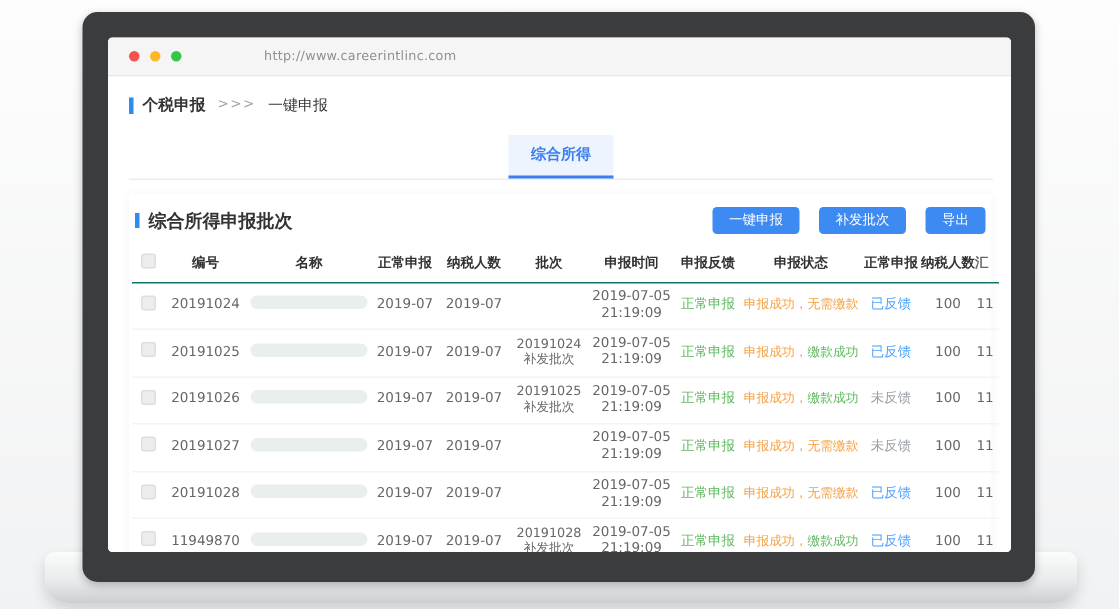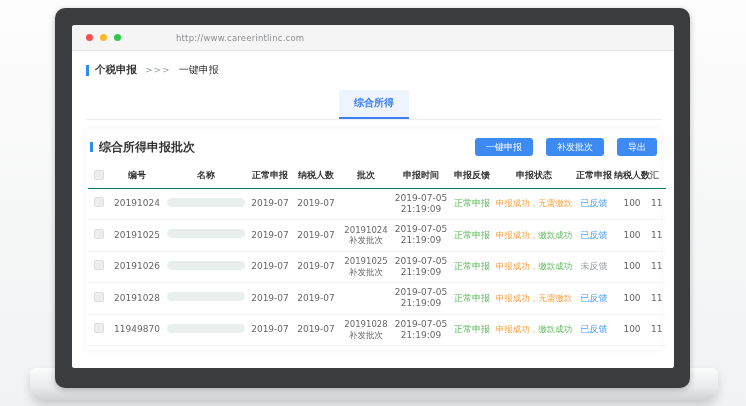--- a/index.html
+++ b/index.html
@@ -187,20 +187,34 @@
                     <span class="batch-line">补发批次</span>
                   </td>
     <td class="wrap">2019-07-05 21:19:09</td>
     <td class="t-green">正常申报</td>
     <td class="status-cell"><span class="t-orange">申报成功，</span><span class="t-green">缴款成功</span></td>
     <td class="t-gray">未反馈</td>
     <td>100</td>
     <td class="clip-col">11</td>
   </tr>
 
+  <tr>
+    <td><span class="chk"></span></td>
+    <td>20191027</td>
+    <td><span class="name-bar"></span></td>
+    <td>2019-07</td>
+    <td>2019-07</td>
+    <td class="wrap"></td>
+    <td class="wrap">2019-07-05 21:19:09</td>
+    <td class="t-green">正常申报</td>
+    <td class="status-cell"><span class="t-orange">申报成功，</span><span class="t-orange">无需缴款</span></td>
+    <td class="t-gray">未反馈</td>
+    <td>100</td>
+    <td class="clip-col">11</td>
+  </tr>
 
   <tr>
     <td><span class="chk"></span></td>
     <td>20191028</td>
     <td><span class="name-bar"></span></td>
     <td>2019-07</td>
     <td>2019-07</td>
     <td class="wrap"></td>
     <td class="wrap">2019-07-05 21:19:09</td>
     <td class="t-green">正常申报</td>

